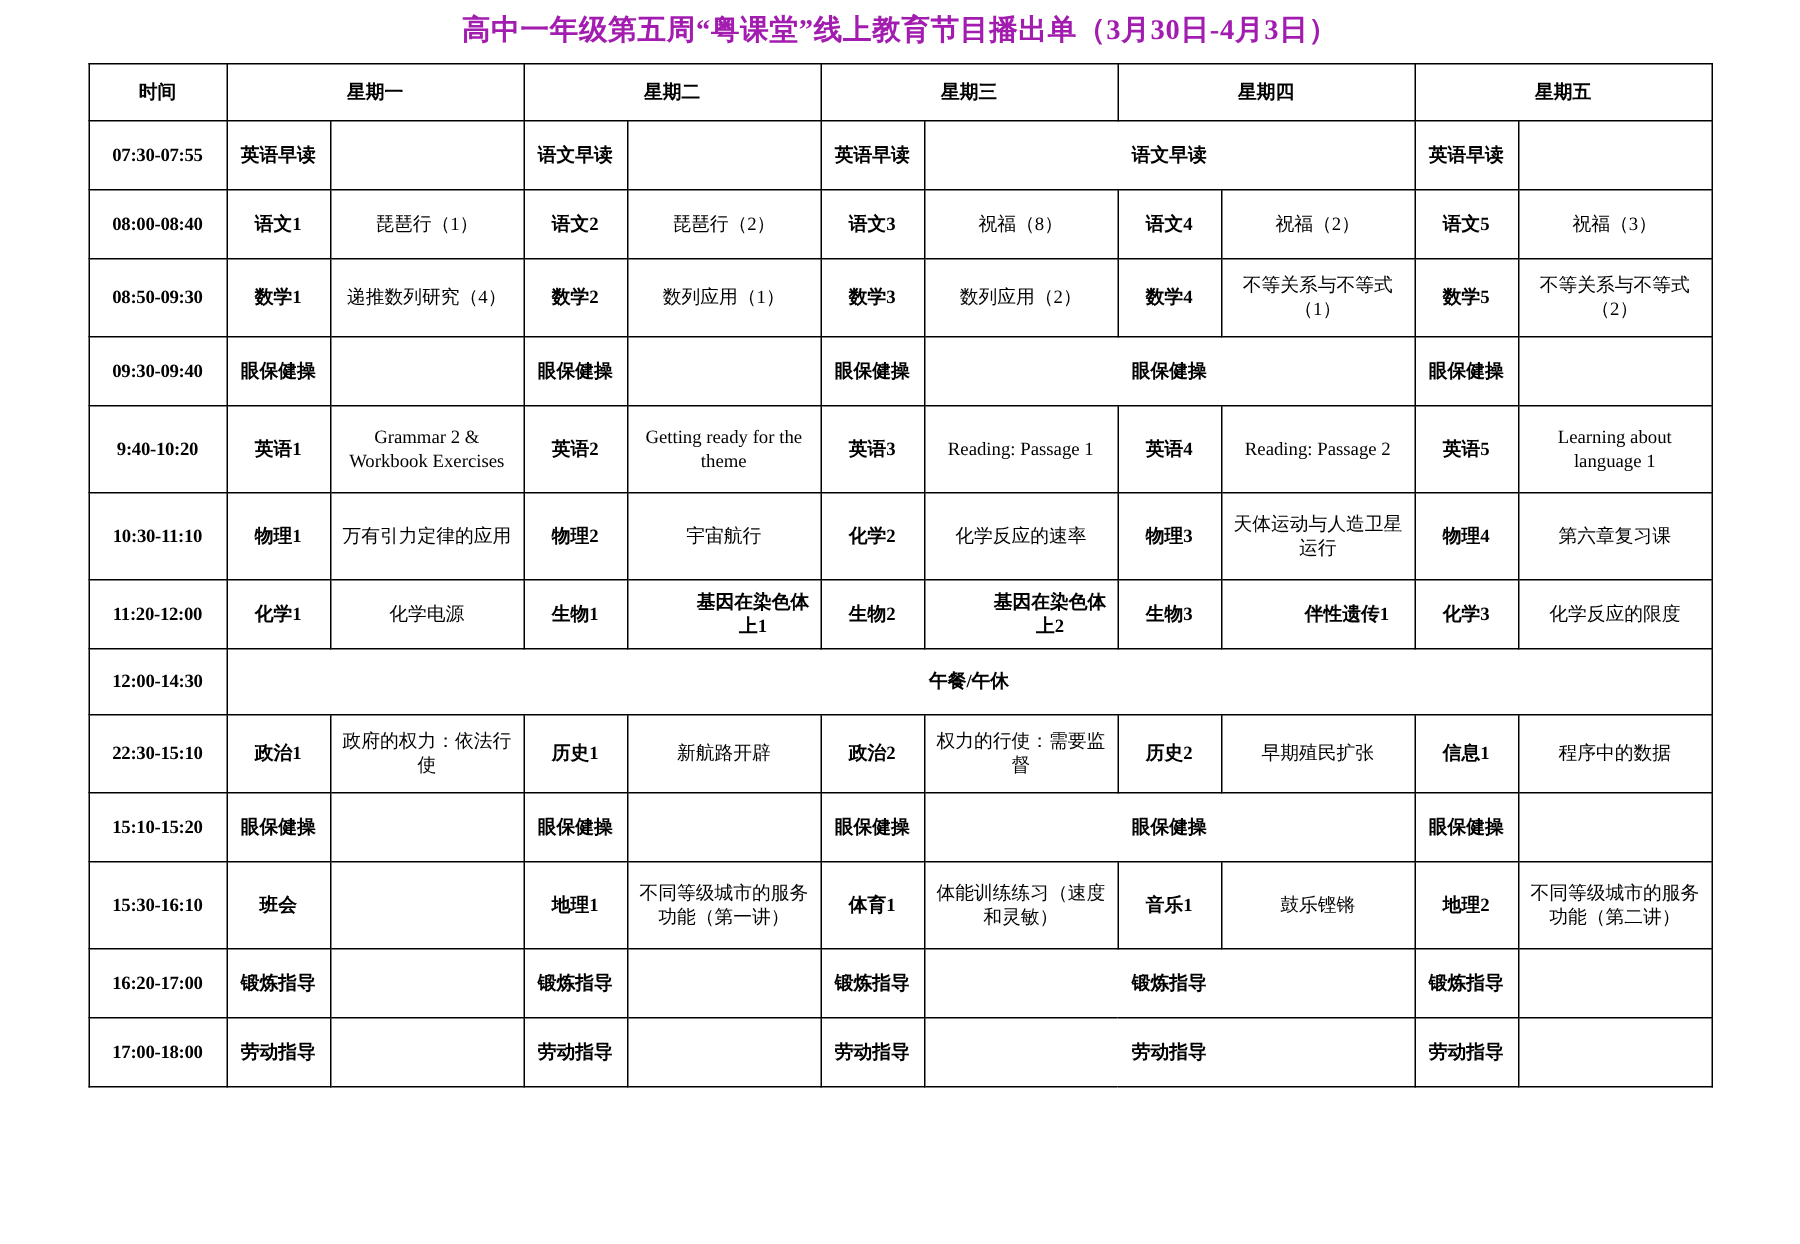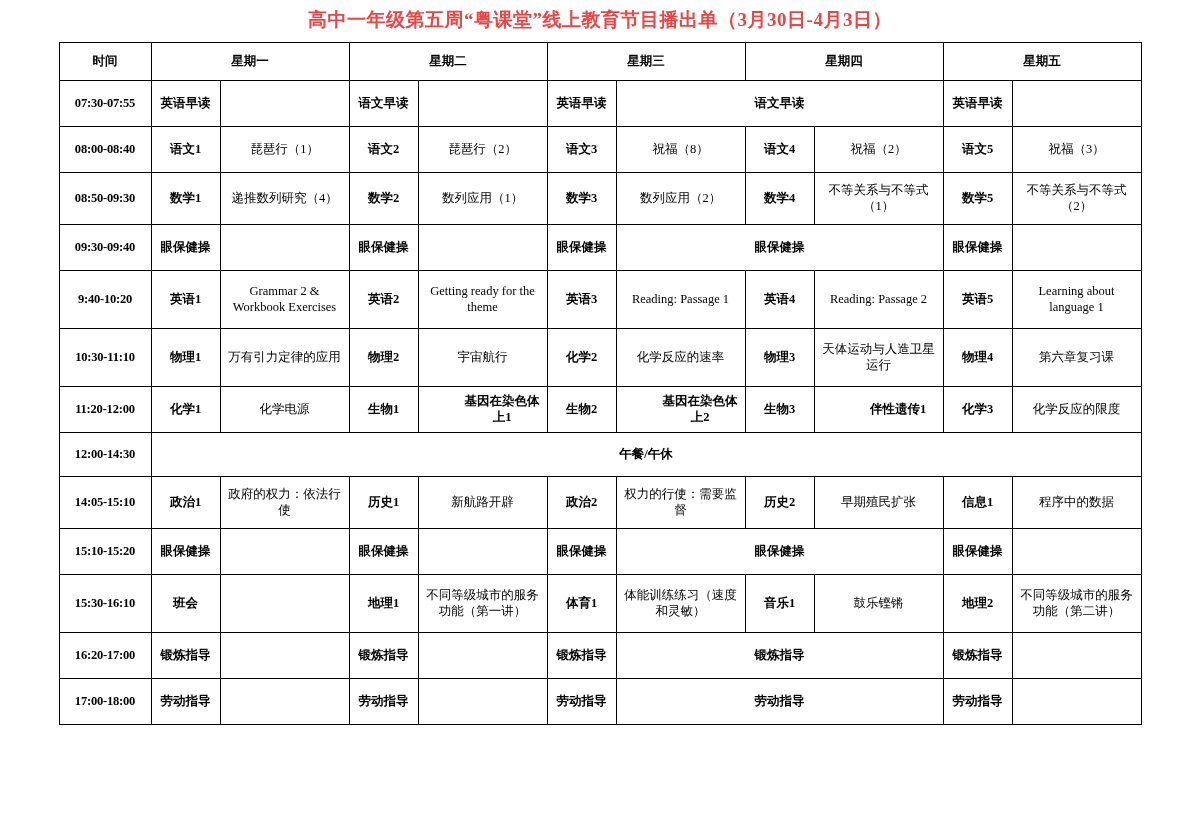--- a/index.html
+++ b/index.html
@@ -11,21 +11,21 @@
   }
   .page {
     width: 1200px; height: 829px;
     position: relative;
     overflow: hidden;
   }
   .doc-title {
     text-align: center;
     font-size: 19px;
     font-weight: bold;
-    color: #ef4444;
+    color: #a21caf;
     padding: 7px 0 9px 0;
     letter-spacing: 0.5px;
     font-family: "Liberation Serif", serif;
   }
   table.schedule {
     border-collapse: collapse;
     width: 1020px;
     margin: 0 auto;
     table-layout: fixed;
   }
@@ -198,21 +198,21 @@
         <td class="subj">化学3</td>
         <td class="topic">化学反应的限度</td>
       </tr>
 
       <tr>
         <td class="time-cell">12:00-14:30</td>
         <td class="lunch" colspan="10">午餐/午休</td>
       </tr>
 
       <tr class="r-h46">
-        <td class="time-cell">14:05-15:10</td>
+        <td class="time-cell">22:30-15:10</td>
         <td class="subj">政治1</td>
         <td class="topic">政府的权力：依法行使</td>
         <td class="subj">历史1</td>
         <td class="topic">新航路开辟</td>
         <td class="subj">政治2</td>
         <td class="topic">权力的行使：需要监督</td>
         <td class="subj">历史2</td>
         <td class="topic">早期殖民扩张</td>
         <td class="subj">信息1</td>
         <td class="topic">程序中的数据</td>

